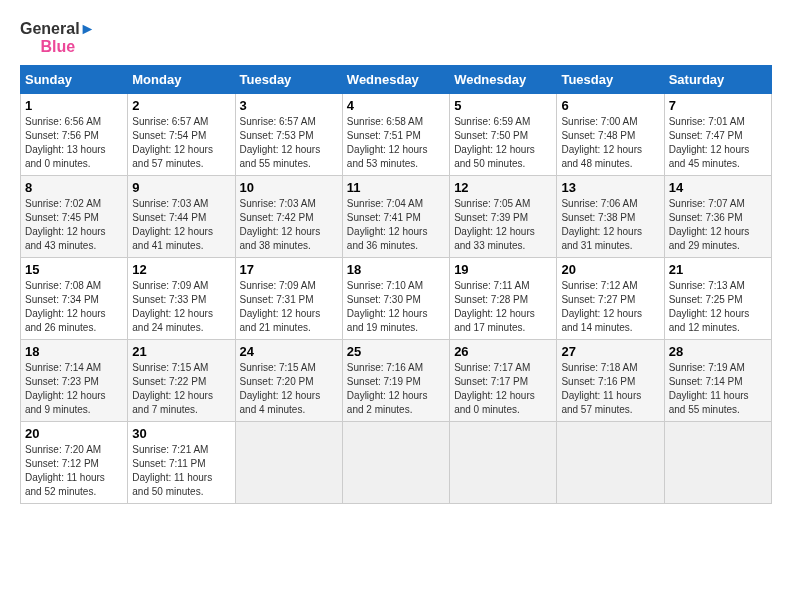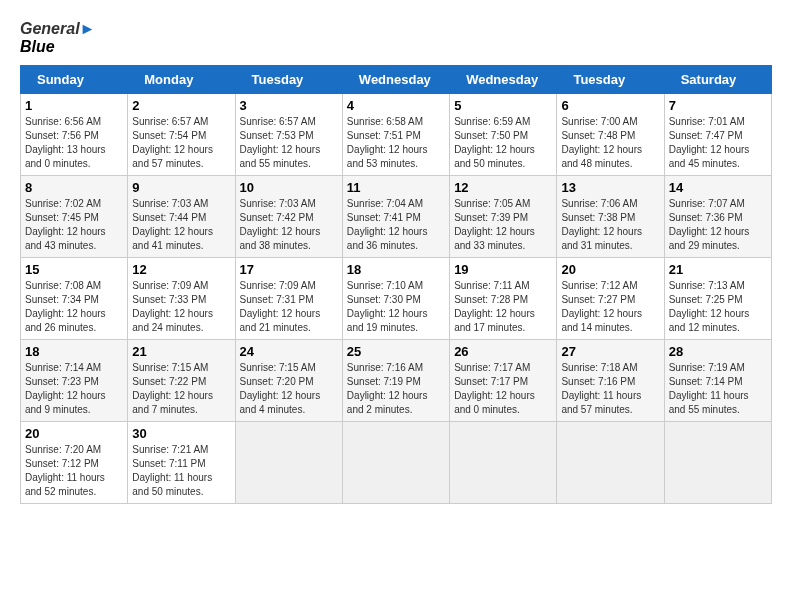--- a/index.html
+++ b/index.html
@@ -8,21 +8,20 @@
       background: #fff;
       width: 792px;
       min-height: 612px;
       padding: 20px;
     }
     .header-area {
       display: flex;
       justify-content: space-between;
       align-items: flex-start;
       margin-bottom: 10px;
-      font-style: italic;
     }
     .logo {
       display: flex;
       align-items: center;
       gap: 4px;
     }
     .title-area {
       text-align: right;
     }
     .month-title {
@@ -35,21 +34,21 @@
       color: #555;
     }
     table {
       width: 100%;
       border-collapse: collapse;
       font-size: 11px;
     }
     thead tr th {
       background-color: #1a6fc4;
       color: white;
-      padding: 6px 16px;
+      padding: 6px 4px;
       text-align: left;
       font-size: 13px;
       font-weight: bold;
       border: 1px solid #1a6fc4;
     }
     tbody tr td {
       border: 1px solid #ccc;
       padding: 4px;
       vertical-align: top;
       width: calc(100% / 7);
@@ -79,21 +78,21 @@
       background-color: #f0f0f0;
     }
   </style>
 </head>
 <body>
 
 <div class="header-area">
   <div class="logo">
   <div style="display:flex;flex-direction:column;line-height:1.1">
     <span style="font-size:16px;font-weight:bold;color:#333;">General<span style="color:#1a6fc4;">►</span></span>
-    <span style="font-size:16px;font-weight:bold;color:#000000;">Blue</span>
+    <span style="font-size:16px;font-weight:bold;color:#ec4899;text-align:center;">Blue</span>
   </div>
 </div>
   <div class="title-area">
     <div class="month-title"></div>
     <div class="subtitle"></div>
   </div>
 </div>
 
 <table>
   <thead>

